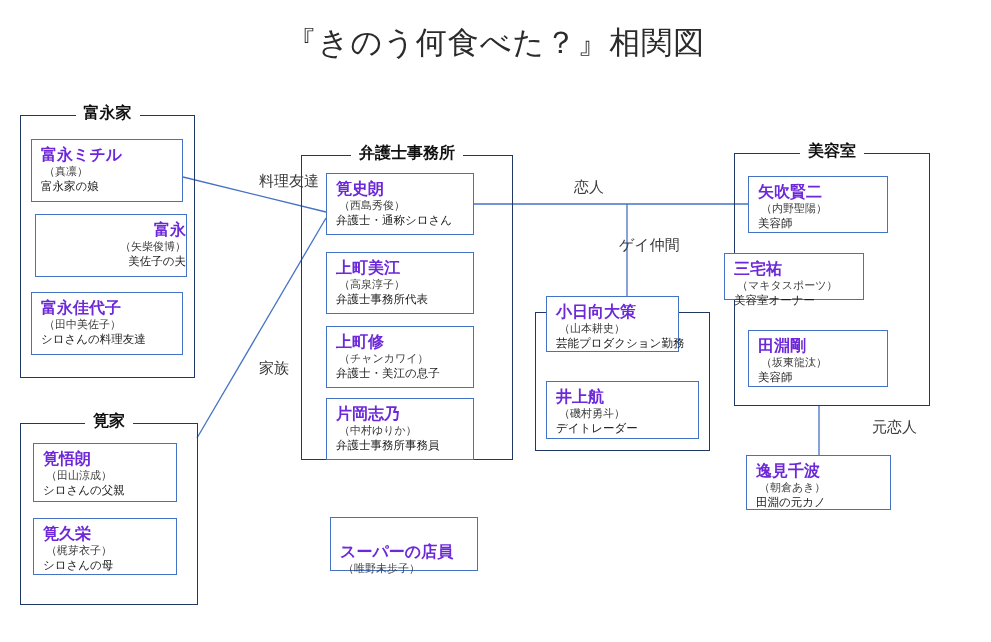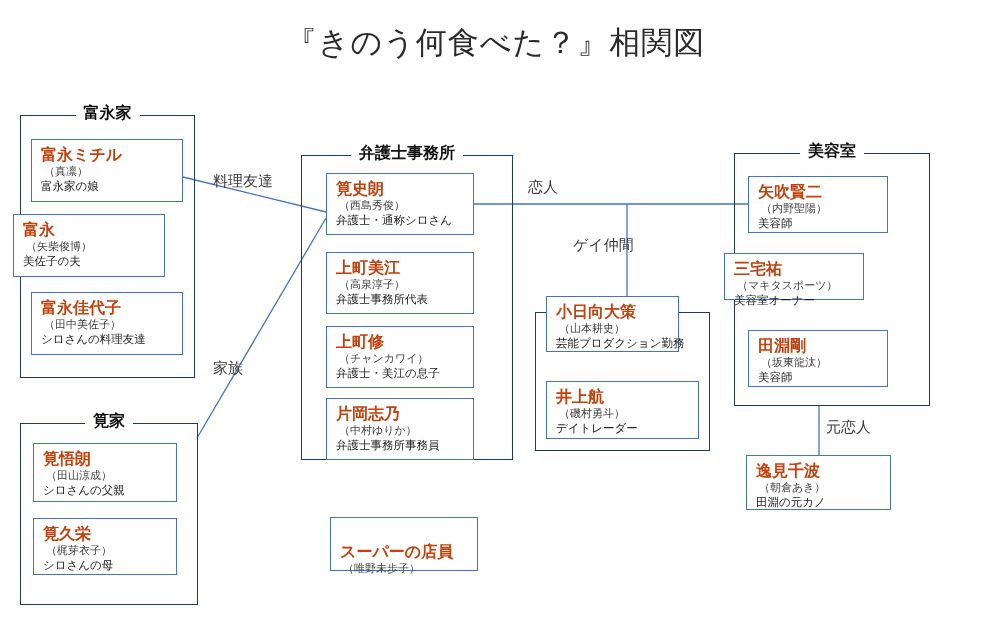--- a/index.html
+++ b/index.html
@@ -71,21 +71,21 @@
   .person {
     position: absolute;
     box-sizing: border-box;
     border: 1.3px solid #4472c4;
     background: #ffffff;
     padding: 5px 0 4px 9px;
   }
   .p-name {
     font-size: 16px;
     font-weight: bold;
-    color: #c2410c;
+    color: #6d28d9;
     line-height: 19px;
     white-space: nowrap;
   }
   .p-name.underline {
     text-underline-offset: 1px;
   }
   .p-actor {
     font-size: 11px;
     color: #3d3d3d;
     line-height: 15px;
@@ -100,20 +100,21 @@
   }
 
   
   .rel-label {
     position: absolute;
     font-size: 15px;
     color: #3a3a3a;
     white-space: nowrap;
     background: transparent;
     line-height: 18px;
+    margin-left: 46px;
   }
 </style>
 </head>
 <body>
 
 <div id="canvas">
 
   <div class="page-title">『きのう何食べた？』相関図</div>
 
   <svg id="connectors" viewBox="0 0 991 642" width="991" height="642">
@@ -132,21 +133,21 @@
   <div class="group-box" style="left:20px; top:115px; width:175px; height:263px;">
     <div class="group-title">富永家</div>
   </div>
 
   <div class="person" style="left:31px; top:139px; width:152px; height:63px;">
     <div class="p-name">富永ミチル</div>
     <div class="p-actor">（真凛）</div>
     <div class="p-role">富永家の娘</div>
   </div>
 
-  <div class="person" style="left:13px; top:214px; width:152px; height:63px;">
+  <div class="person" style="left:35px; top:214px; width:152px; height:63px;text-align:right;">
     <div class="p-name">富永</div>
     <div class="p-actor">（矢柴俊博）</div>
     <div class="p-role">美佐子の夫</div>
   </div>
 
   <div class="person" style="left:31px; top:292px; width:152px; height:63px;">
     <div class="p-name">富永佳代子</div>
     <div class="p-actor">（田中美佐子）</div>
     <div class="p-role">シロさんの料理友達</div>
   </div>

